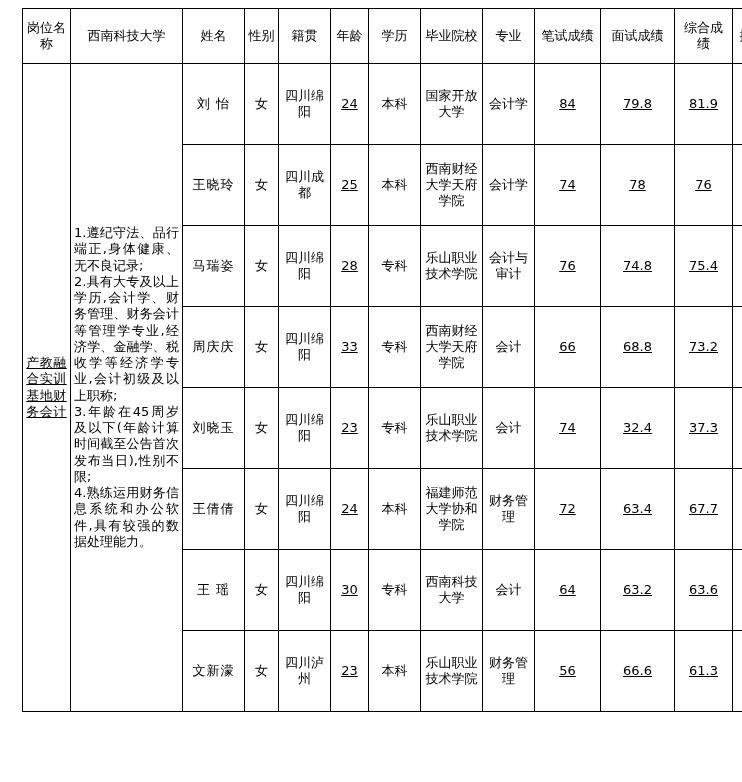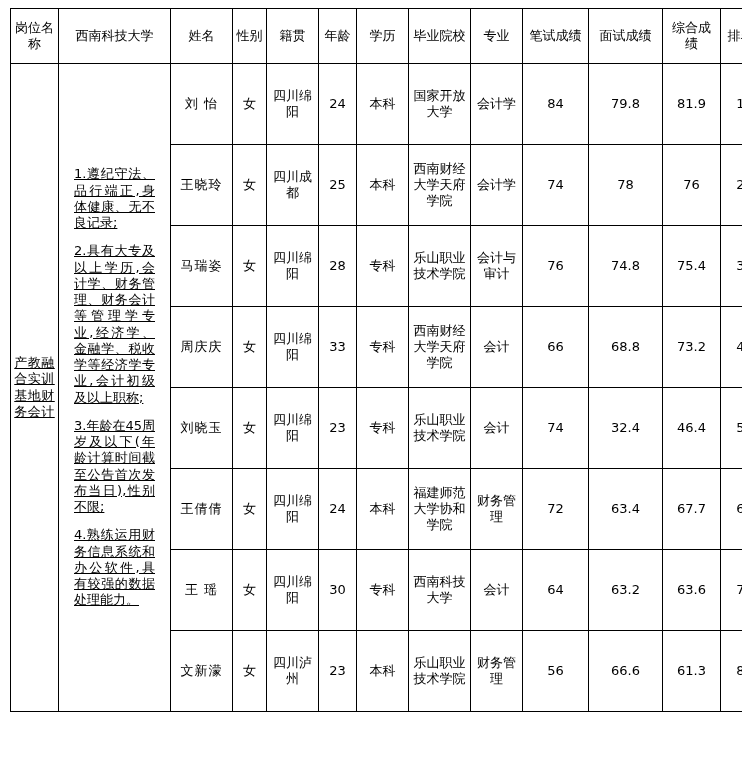--- a/index.html
+++ b/index.html
@@ -11,21 +11,21 @@
     width: 742px;
     height: 782px;
     font-family: "DejaVu Sans", "Liberation Sans", sans-serif;
     color: #000000;
   }
   .sheet {
     position: relative;
     width: 742px;
     height: 782px;
     box-sizing: border-box;
-    padding: 8px 10px 0 10px;
+    padding: 8px 10px 0 22px;
   }
   table.grid {
     border-collapse: collapse;
     table-layout: fixed;
     width: 722px;
     margin: 0;
   }
   table.grid td, table.grid th {
     border: 1px solid #000000;
     padding: 2px 3px;
@@ -61,30 +61,30 @@
     text-decoration: underline;
   }
   .reqcell {
     text-align: left;
     font-size: 13px;
     line-height: 1.55;
     padding: 4px 5px;
     vertical-align: middle;
   }
   .reqcell .p {
-    margin: 12px;
+    margin: 0;
     text-align: justify;
-    text-decoration: underline;
   }
   .name {
     font-size: 14px;
     letter-spacing: 1px;
   }
   .num {
     font-size: 13.5px;
+    text-decoration: underline;
   }
   .wrapcell {
     font-size: 13px;
     line-height: 1.3;
   }
   .body-row td { height: 76px; }
   .hdr-two-line { line-height: 1.3; }
 </style>
 </head>
 <body>
@@ -187,21 +187,21 @@
         <tr class="body-row">
           <td class="name">刘晓玉</td>
           <td>女</td>
           <td class="wrapcell">四川绵阳</td>
           <td class="num">23</td>
           <td>专科</td>
           <td class="wrapcell">乐山职业技术学院</td>
           <td class="wrapcell">会计</td>
           <td class="num">74</td>
           <td class="num">32.4</td>
-          <td class="num">46.4</td>
+          <td class="num">37.3</td>
           <td class="num">5</td>
         </tr>
         <tr class="body-row">
           <td class="name">王倩倩</td>
           <td>女</td>
           <td class="wrapcell">四川绵阳</td>
           <td class="num">24</td>
           <td>本科</td>
           <td class="wrapcell">福建师范大学协和学院</td>
           <td class="wrapcell">财务管理</td>

